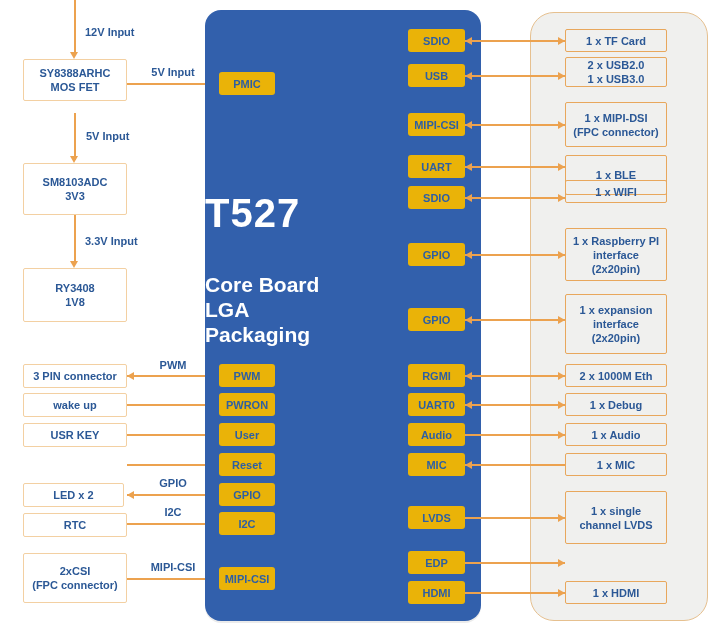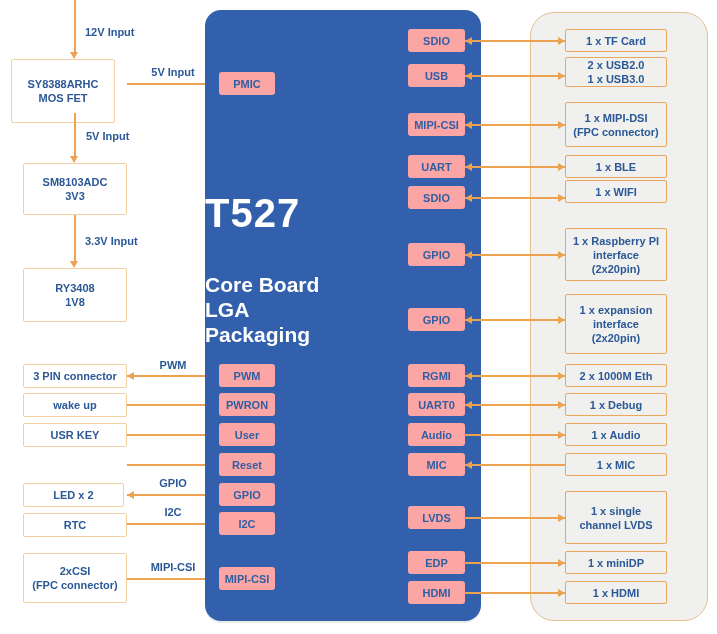--- a/index.html
+++ b/index.html
@@ -22,41 +22,41 @@
   .obox{position:absolute;background:#fff;border:1px solid #F3D0A2;border-radius:2px;
         display:flex;align-items:center;justify-content:center;text-align:center;
         font-size:11px;line-height:14px;font-weight:700;color:var(--tblue);
         white-space:pre-line;box-sizing:border-box;}
   .block{position:absolute;left:205px;top:10px;width:276px;height:611px;background:var(--blue);
          border-radius:16px;box-shadow:0 2px 0 rgba(0,0,0,0.08);}
   .title{position:absolute;left:0;right:0;top:181px;text-align:left;color:#fff;
          font-size:40px;font-weight:700;letter-spacing:1px;}
   .subtitle{position:absolute;left:0;right:0;top:262px;text-align:left;color:#fff;
             font-size:21px;line-height:25px;font-weight:700;white-space:pre-line;}
-  .pbox{position:absolute;background:#fca5a5;border-radius:3px;display:flex;align-items:center;
+  .pbox{position:absolute;background:#eab308;border-radius:3px;display:flex;align-items:center;
         justify-content:center;font-size:11px;font-weight:700;color:#2E5FA3;}
   .pl{left:14px;width:56px;height:23px;}
   .pr{left:203px;width:57px;height:23px;}
   .panel{position:absolute;left:530px;top:12px;width:178px;height:609px;background:var(--panel);
          border:1px solid #E6C08F;border-radius:24px;box-sizing:border-box;}
   .rbox{position:absolute;left:565px;width:102px;border:1px solid #E8A75C;border-radius:2px;
         display:flex;align-items:center;justify-content:center;text-align:center;
         font-size:11px;line-height:14px;font-weight:700;color:var(--tblue);
         white-space:pre-line;box-sizing:border-box;}
 </style>
 </head>
 <body>
 
 <div class="canvas">
 
   <div class="vline" style="left:74px;top:0;height:52px"></div>
   <div class="tri tri-d" style="left:70px;top:52px"></div>
   <div class="lbl" style="left:85px;top:26px">12V Input</div>
 
-  <div class="obox" style="left:11px;top:59px;width:104px;height:64px">
+  <div class="obox" style="left:23px;top:59px;width:104px;height:42px">
     <span>SY8388ARHC
 MOS FET</span>
   </div>
 
   <div class="hline" style="left:127px;top:83px;width:85px"></div>
   <div class="tri tri-r" style="left:212px;top:80px"></div>
   <div class="lbl c" style="left:127px;top:66px;width:92px">5V Input</div>
 
   <div class="vline" style="left:74px;top:113px;height:47px"></div>
   <div class="tri tri-d" style="left:70px;top:156px"></div>
@@ -247,30 +247,29 @@
   <div class="tri tri-r" style="left:558px;top:559px"></div>
 
   <div class="hline" style="left:465px;top:592px;width:100px"></div>
   <div class="tri tri-r" style="left:558px;top:589px"></div>
 
   <div class="rbox" style="top:29px;height:23px"><span>1 x TF Card</span></div>
   <div class="rbox" style="top:57px;height:30px"><span>2 x USB2.0
 1 x USB3.0</span></div>
   <div class="rbox" style="top:102px;height:45px"><span>1 x MIPI-DSI
 (FPC connector)</span></div>
-  <div class="rbox" style="top:155px;height:23px"><span>1 x BLE</span></div>
+  <div class="rbox" style="top:155px;height:40px"><span>1 x BLE</span></div>
   <div class="rbox" style="top:180px;height:23px"><span>1 x WIFI</span></div>
   <div class="rbox" style="top:228px;height:53px"><span>1 x Raspberry PI
 interface
 (2x20pin)</span></div>
   <div class="rbox" style="top:294px;height:60px"><span>1 x expansion
 interface
 (2x20pin)</span></div>
   <div class="rbox" style="top:364px;height:23px"><span>2 x 1000M Eth</span></div>
   <div class="rbox" style="top:393px;height:23px"><span>1 x Debug</span></div>
   <div class="rbox" style="top:423px;height:23px"><span>1 x Audio</span></div>
   <div class="rbox" style="top:453px;height:23px"><span>1 x MIC</span></div>
   <div class="rbox" style="top:491px;height:53px"><span>1 x single
 channel LVDS</span></div>
-  <div class="rbox" style="top:551px;height:23px"><span>1 x miniDP</span></div>
   <div class="rbox" style="top:581px;height:23px"><span>1 x HDMI</span></div>
 
 </div>
 
 </body></html>

